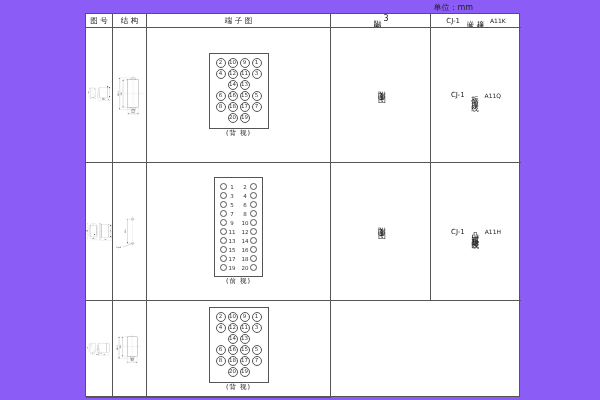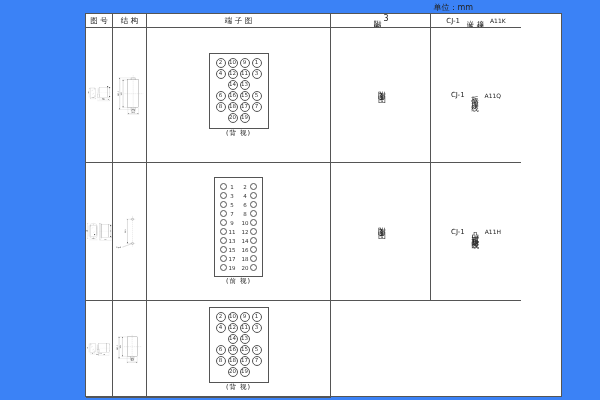--- a/index.html
+++ b/index.html
@@ -1,25 +1,25 @@
 <!DOCTYPE html>
 <html><head>
 <meta charset="utf-8">
 <style>
   * { box-sizing: border-box; margin: 0; padding: 0; }
   body { background: #fff; }
   .page {
-    position: relative; width: 600px; height: 400px; background: #3b82f6;
+    position: relative; width: 600px; height: 400px; background: #8b5cf6;
     font-family: "DejaVu Sans", sans-serif; color: #333; overflow: hidden; text-decoration: underline;
   }
   .unit-label {
     position: absolute; top: 2px; right: 127px; font-size: 8px; color: #222;
   }
   .spec-table {
-    position: absolute; left: 85px; top: 13px; width: 477px; height: 384px;
+    position: absolute; left: 85px; top: 13px; width: 435px; height: 384px;
     display: grid;
     grid-template-columns: 27px 34px 184px 100px 90px;
     grid-template-rows: 14px 135px 138px 97px;
     border: 1px solid #555; background: #fff;
   }
   .cell {
     border-right: 1px solid #555; border-bottom: 1px solid #555;
     display: flex; align-items: center; justify-content: center;
     overflow: hidden; position: relative;
   }

